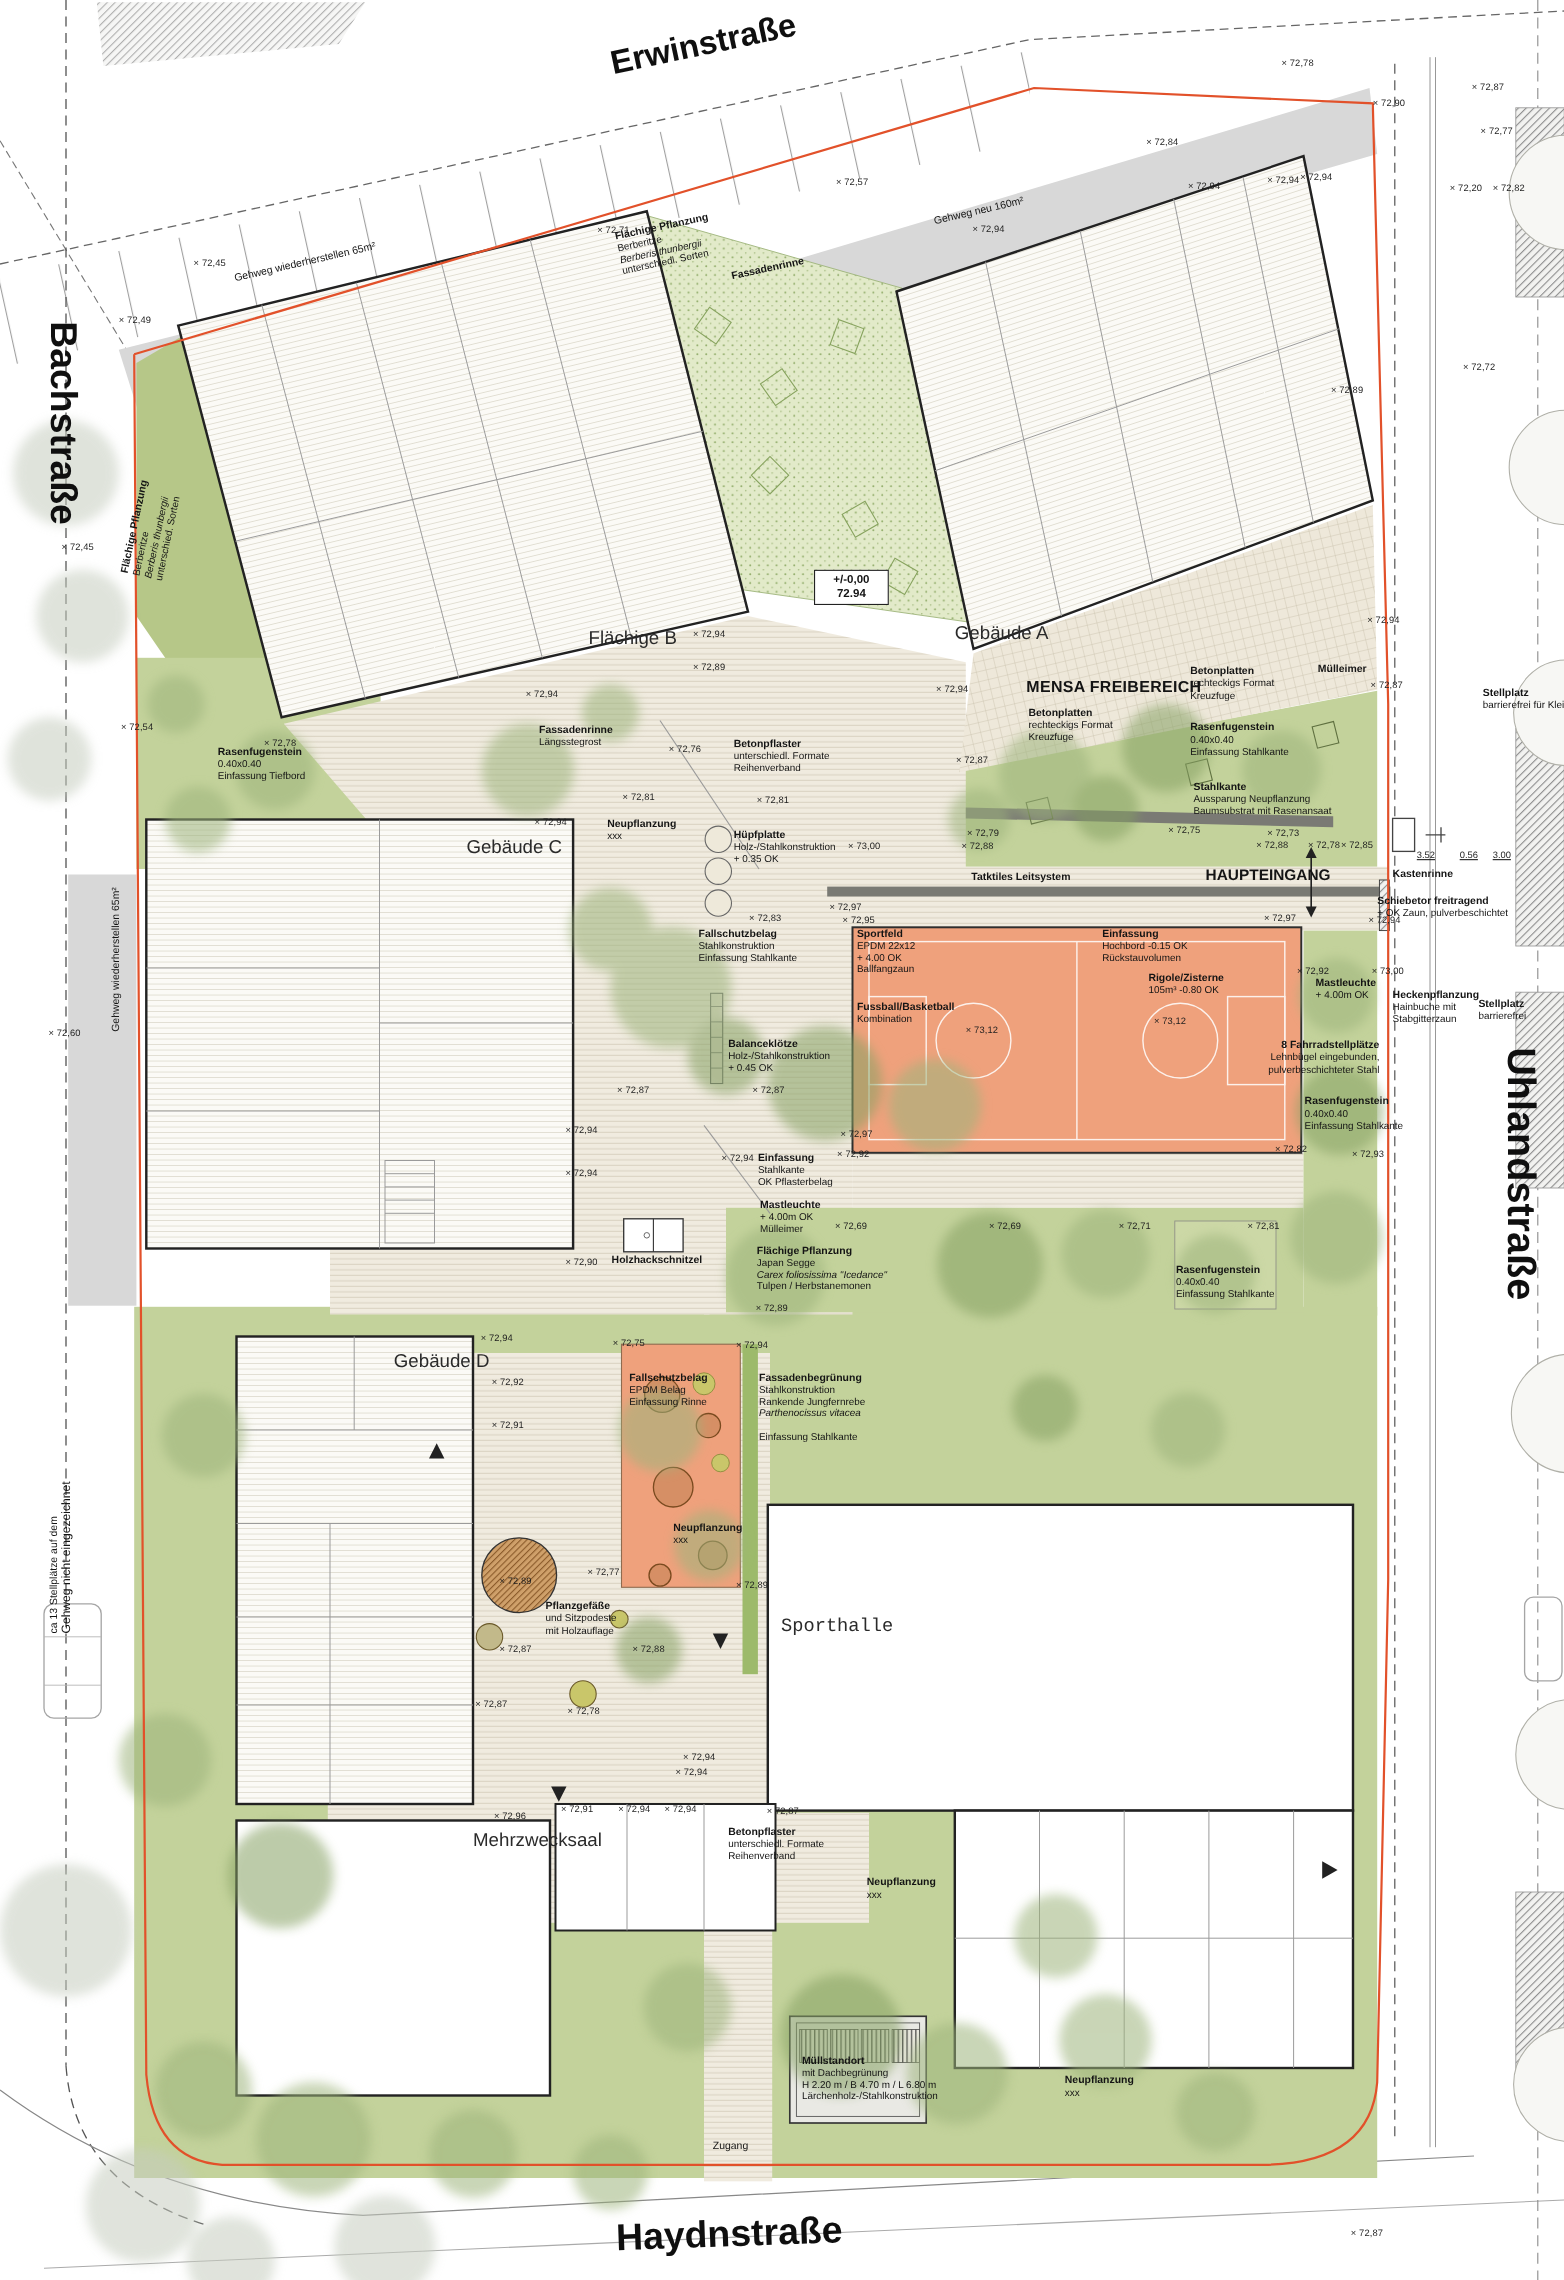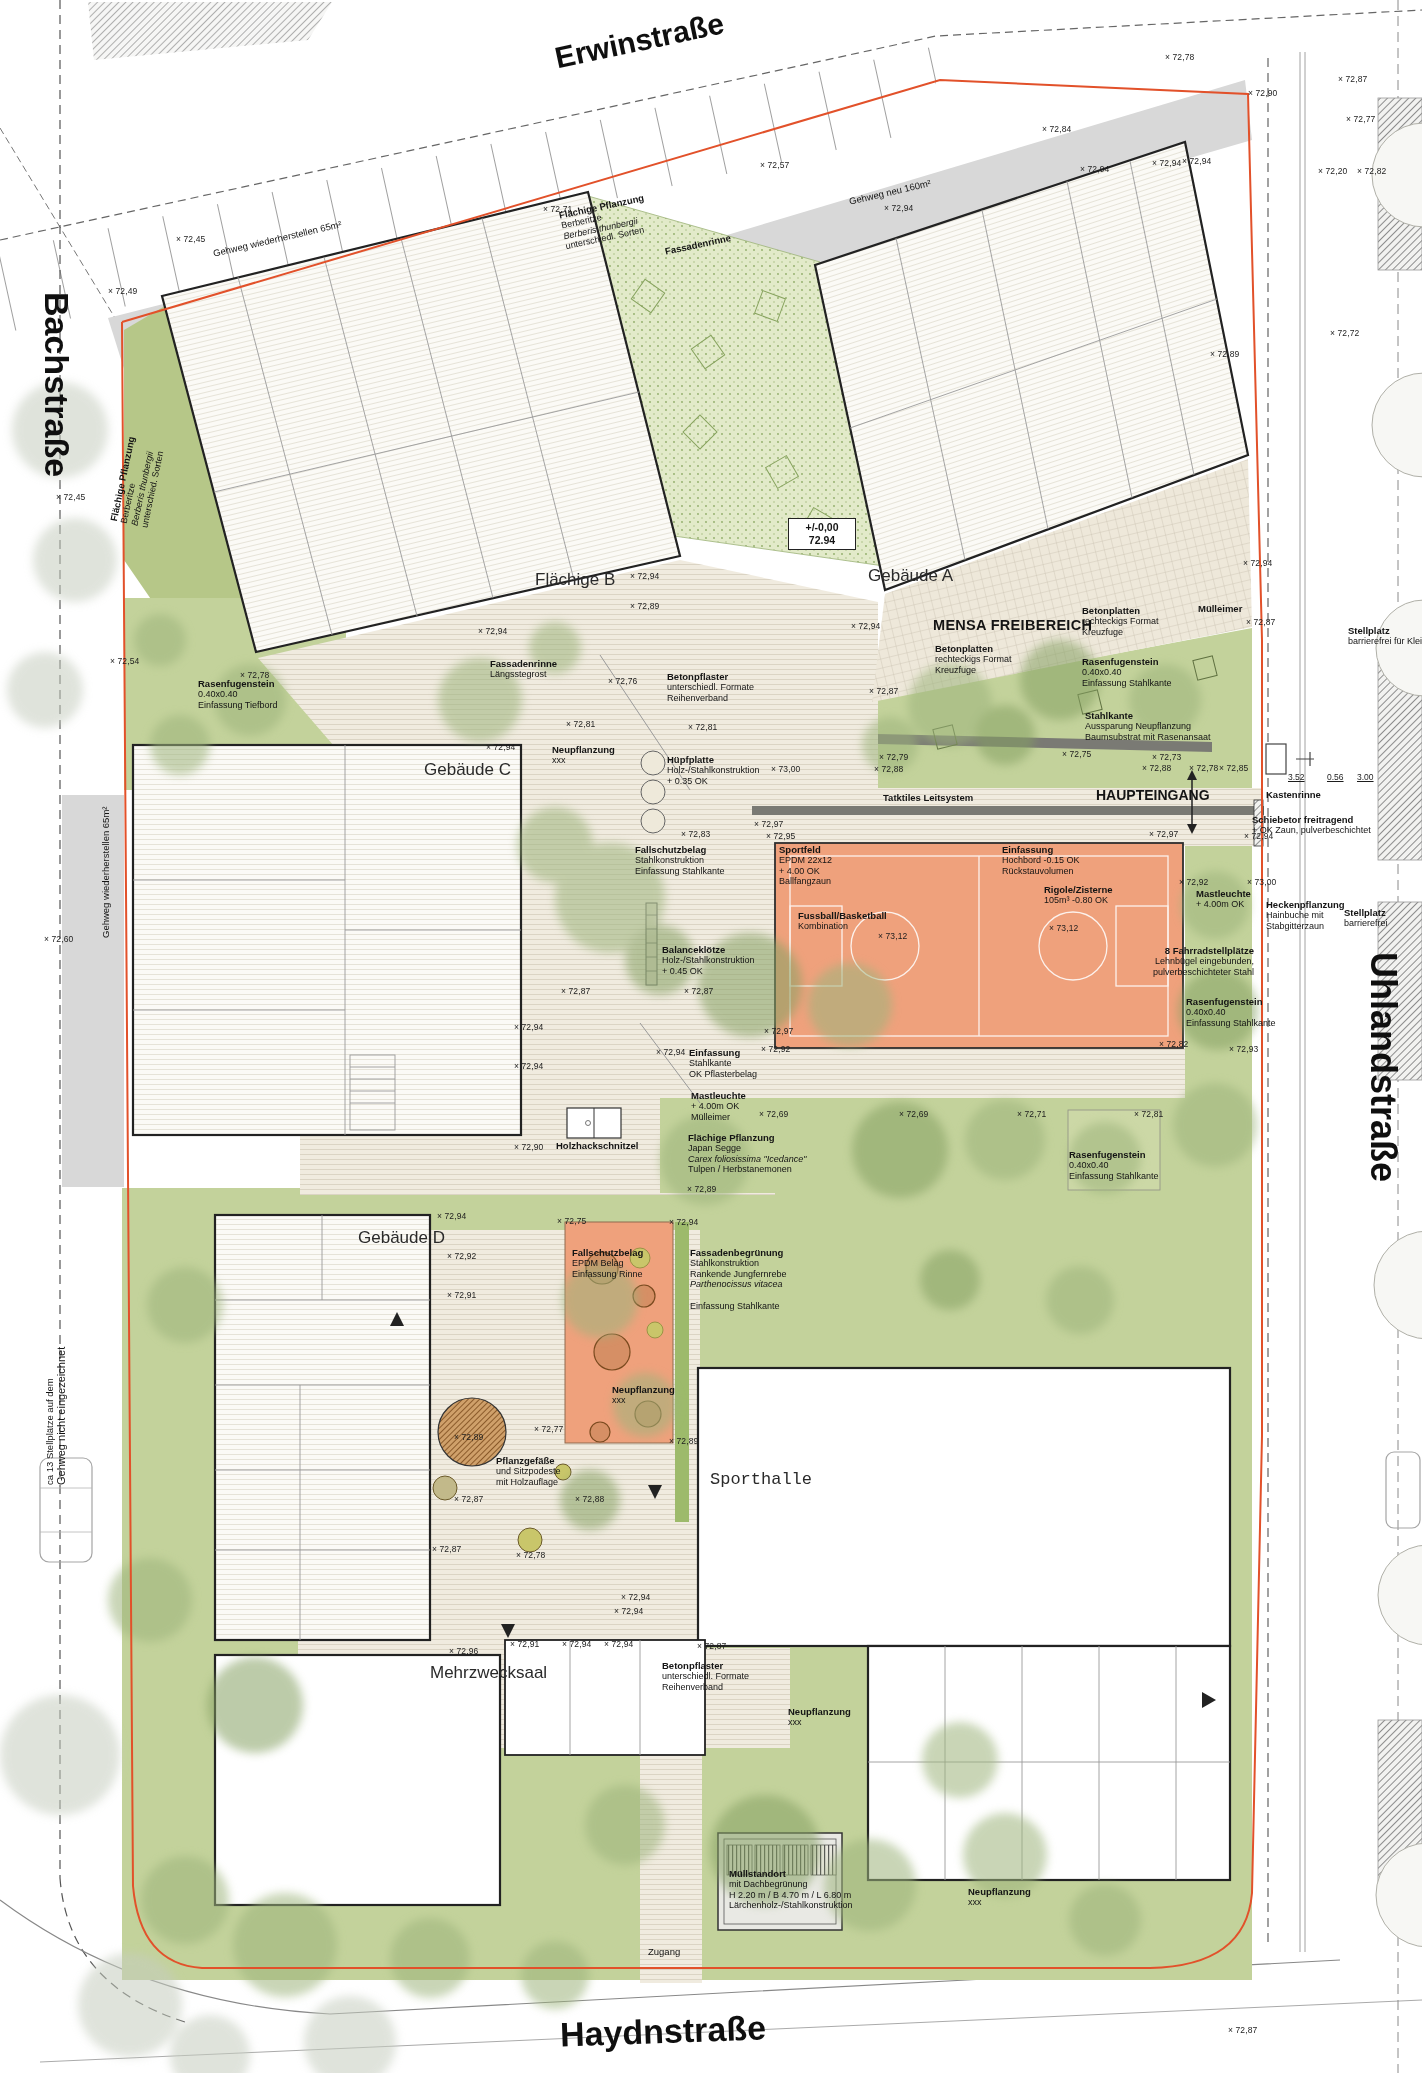--- a/index.html
+++ b/index.html
@@ -15,21 +15,21 @@
   .dim{position:absolute;font-size:8.5px;color:#1d1d1d;white-space:nowrap;text-decoration:underline;}
   .bl{position:absolute;font-size:17px;color:#2a2a2a;white-space:nowrap;}
   .street{position:absolute;font-weight:bold;color:#0f0f0f;white-space:nowrap;}
   #street-top{left:552px;top:42px;font-size:30px;transform:rotate(-12deg);transform-origin:left top;}
   #street-left{left:76px;top:292px;font-size:34px;transform:rotate(90deg);transform-origin:left top;}
   #street-right{left:1404px;top:952px;font-size:36px;transform:rotate(90deg);transform-origin:left top;}
   #street-bottom{left:560px;top:2012px;font-size:34px;transform:rotate(-2deg);}
   #mensa-label{left:933px;top:617px;font-size:14.5px;font-weight:bold;letter-spacing:.3px;position:absolute;white-space:nowrap;}
   #haupteingang-label{left:1096px;top:787px;font-size:14px;font-weight:bold;position:absolute;white-space:nowrap;}
   #datum-box{position:absolute;left:740px;top:518px;width:64px;border:1.5px solid #222;background:#fff;
-             text-align:center;font-size:10.5px;font-weight:bold;line-height:1.25;padding:2px 1px;margin-left:48px;}
+             text-align:center;font-size:10.5px;font-weight:bold;line-height:1.25;padding:2px 1px;}
 </style>
 </head>
 <body>
 
 <div id="plan">
 
   <svg id="gfx" width="1422" height="2073" viewBox="0 0 1422 2073">
     <defs>
       <pattern id="pDeck" width="1" height="5" patternUnits="userSpaceOnUse">
         <rect width="1" height="5" fill="#f0ebdf"></rect>
@@ -440,21 +440,21 @@
       <div class="ann" style="left: 1348px; top: 625px;">
         <div class="t">Stellplatz</div>
         <div class="l">barrierefrei für Klei</div>
       </div>
       <div class="ann" style="left: 779px; top: 844px;">
         <div class="t">Sportfeld</div>
         <div class="l">EPDM 22x12</div>
         <div class="l">+ 4.00 OK</div>
         <div class="l">Ballfangzaun</div>
       </div>
-      <div class="ann" style="left: 798px; top: 910px;">
+      <div class="ann" style="left: 779px; top: 910px;">
         <div class="t">Fussball/Basketball</div>
         <div class="l">Kombination</div>
       </div>
       <div class="ann" style="left: 1002px; top: 844px;">
         <div class="t">Einfassung</div>
         <div class="l">Hochbord -0.15 OK</div>
         <div class="l">Rückstauvolumen</div>
       </div>
       <div class="ann" style="left: 1044px; top: 884px;">
         <div class="t">Rigole/Zisterne</div>

